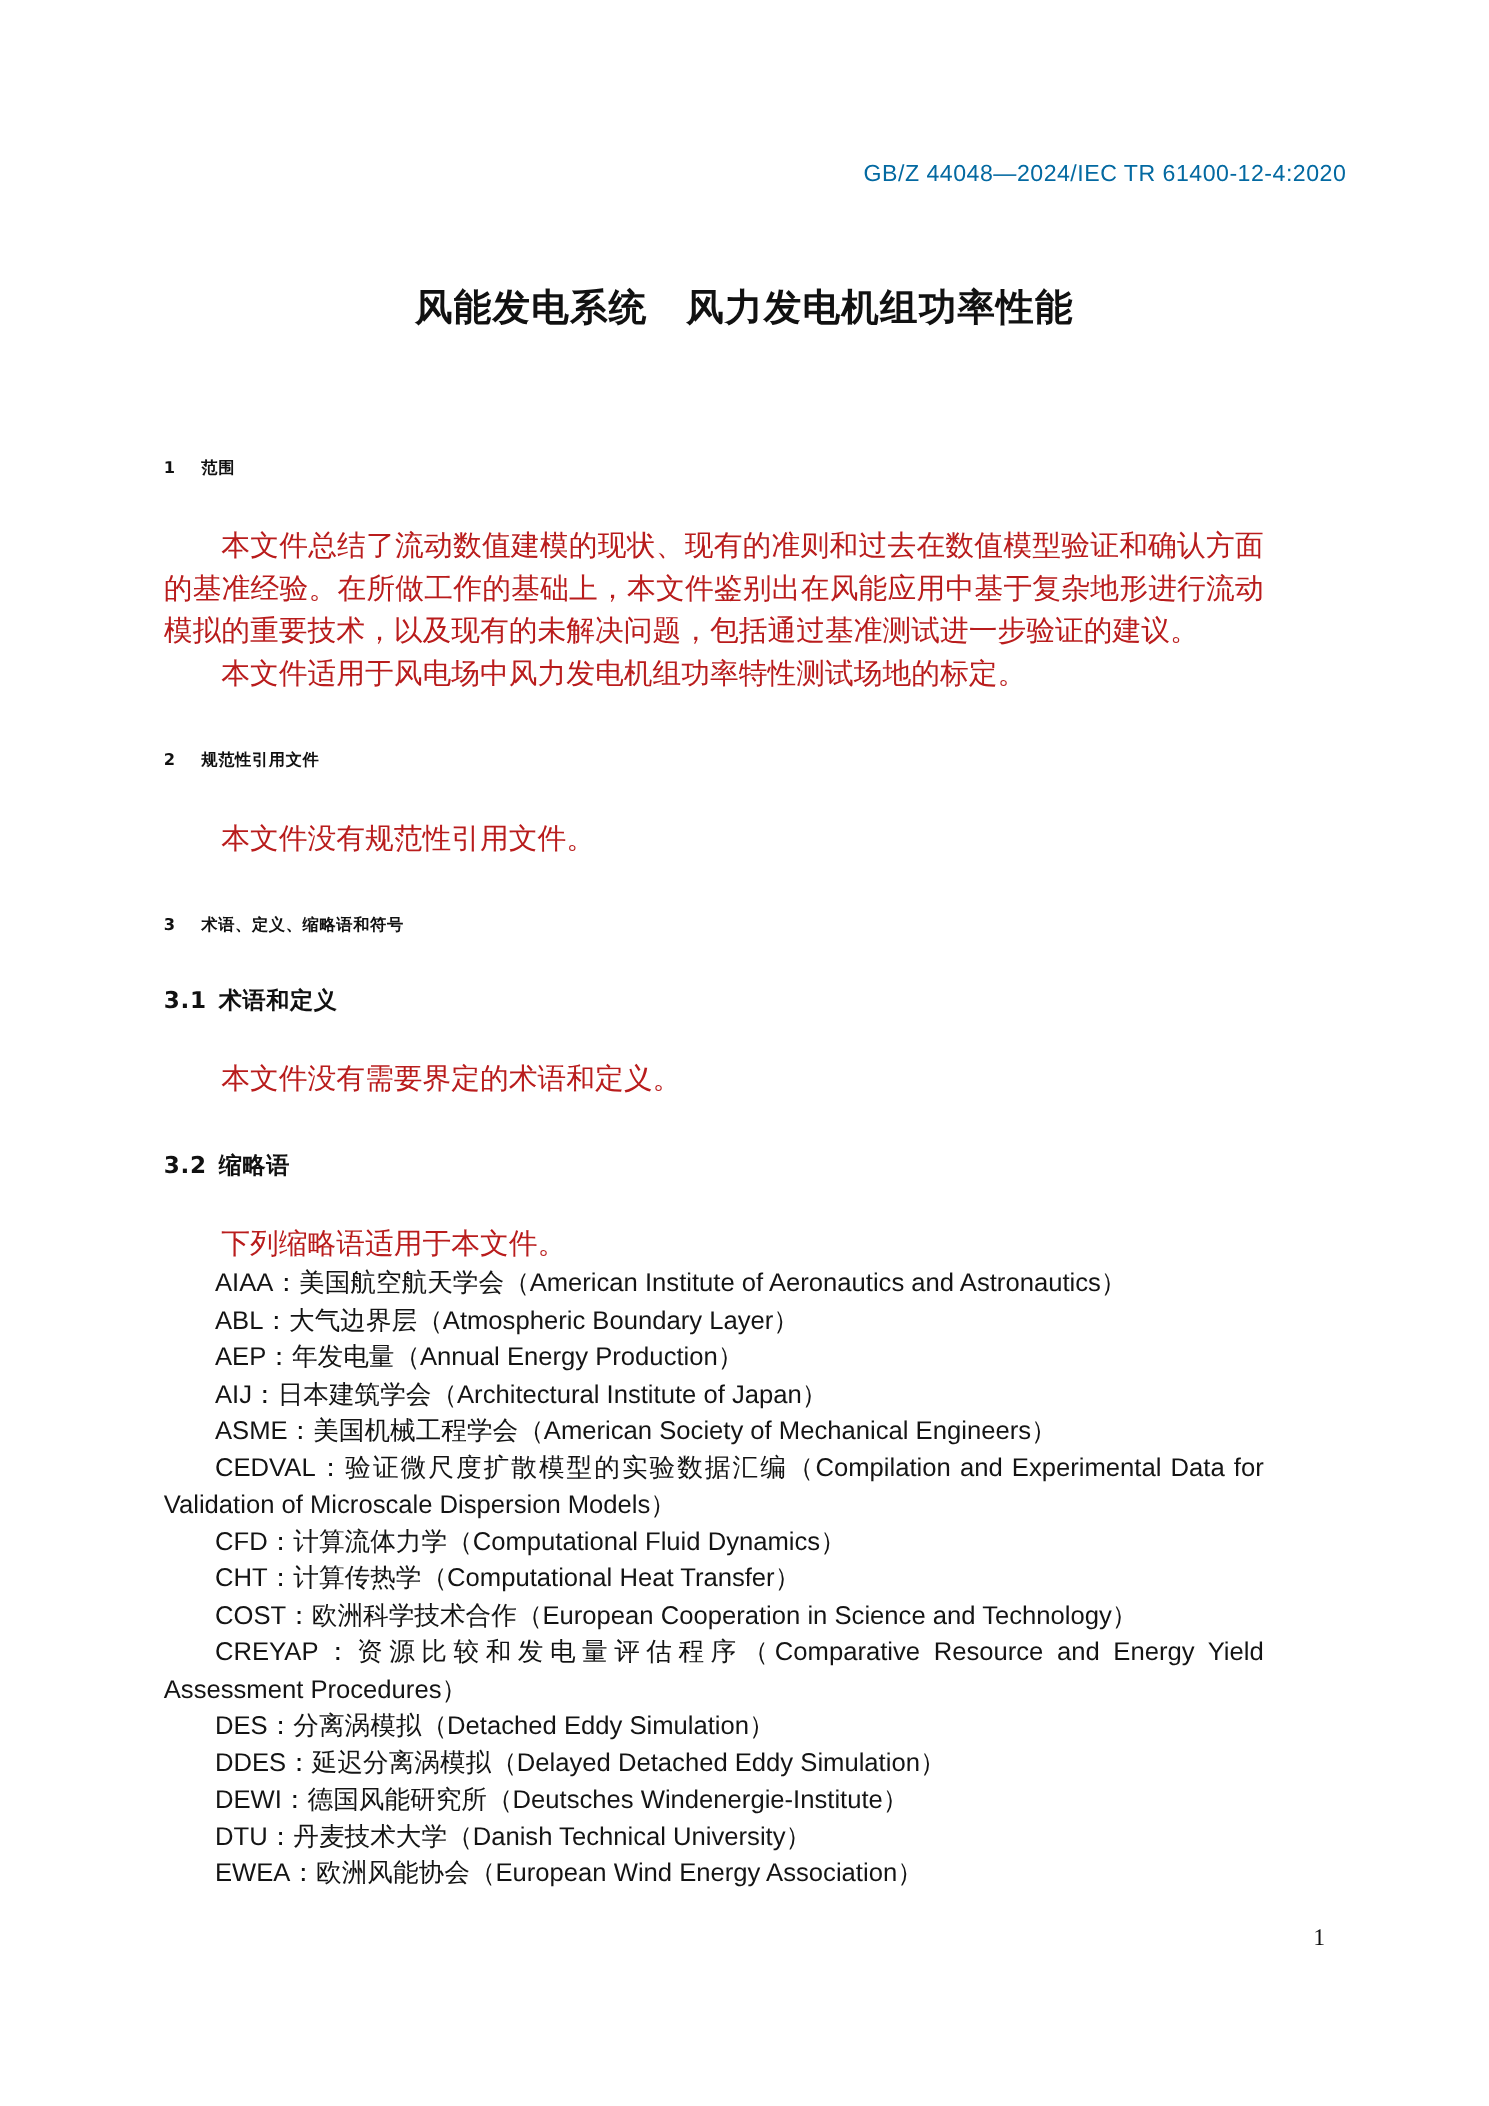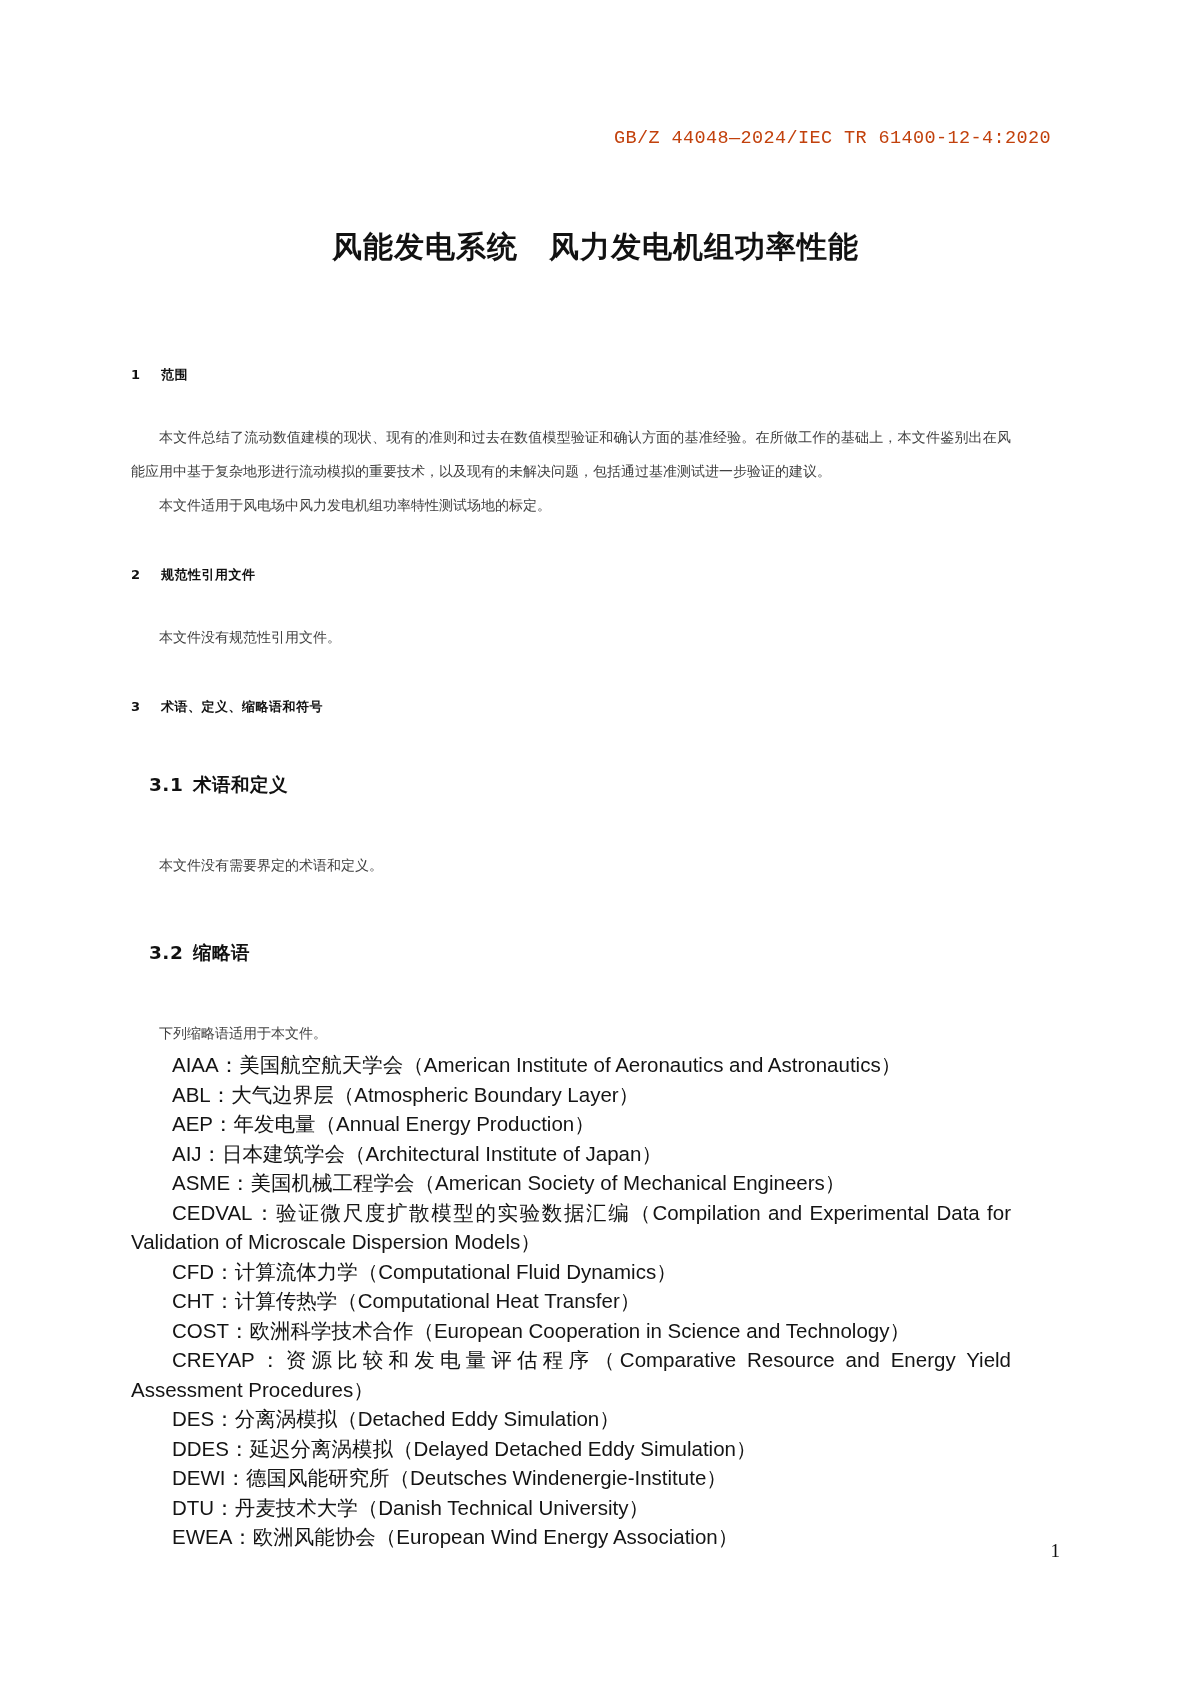--- a/index.html
+++ b/index.html
@@ -23,25 +23,25 @@
     height: 1685px;
     box-sizing: border-box;
     padding: 0;
     overflow: hidden;
   }
 
   
   .running-header {
     position: absolute;
     top: 128px;
-    right: 140px;
-    font-family: Liberation Mono, monospace;
+    right: 114px;
+    font-family: Liberation Sans, sans-serif;
     font-size: 18.5px;
     letter-spacing: 0.4px;
-    color: #c2410c;
+    color: #0369a1;
     white-space: nowrap;
   }
 
   
   .doc-title {
     position: absolute;
     top: 222px;
     left: 0;
     width: 1191px;
     text-align: center;
@@ -65,37 +65,37 @@
   h2.sec {
     margin: 0;
     font-family: "DejaVu Sans", "Liberation Sans", sans-serif;
     font-size: 13px;
     font-weight: 600;
     letter-spacing: 0.5px;
     color: #111;
     line-height: 30px;
   }
   h3.sec-sub {
-    margin: 18px;
+    margin: 0;
     font-family: "DejaVu Sans", "Liberation Sans", sans-serif;
     font-size: 18.5px;
     font-weight: 600;
     letter-spacing: 0.5px;
     color: #111;
     line-height: 30px;
   }
   .sec-num { display: inline-block; min-width: 30px; }
   .sec-num.wide { min-width: 44px; }
 
   p.para {
     margin: 0;
     font-family: "DejaVu Serif", "Liberation Serif", serif;
-    font-size: 14px;
+    font-size: 23px;
     line-height: 34px;
-    color: #404040;
+    color: #b91c1c;
     text-align: justify;
     text-justify: inter-ideograph;
   }
   p.para.indent { text-indent: 2em; }
   .gap-m { height: 30px; }
   .gap-l { height: 38px; }
 
   
   .abbr-list {
     margin: 0;

